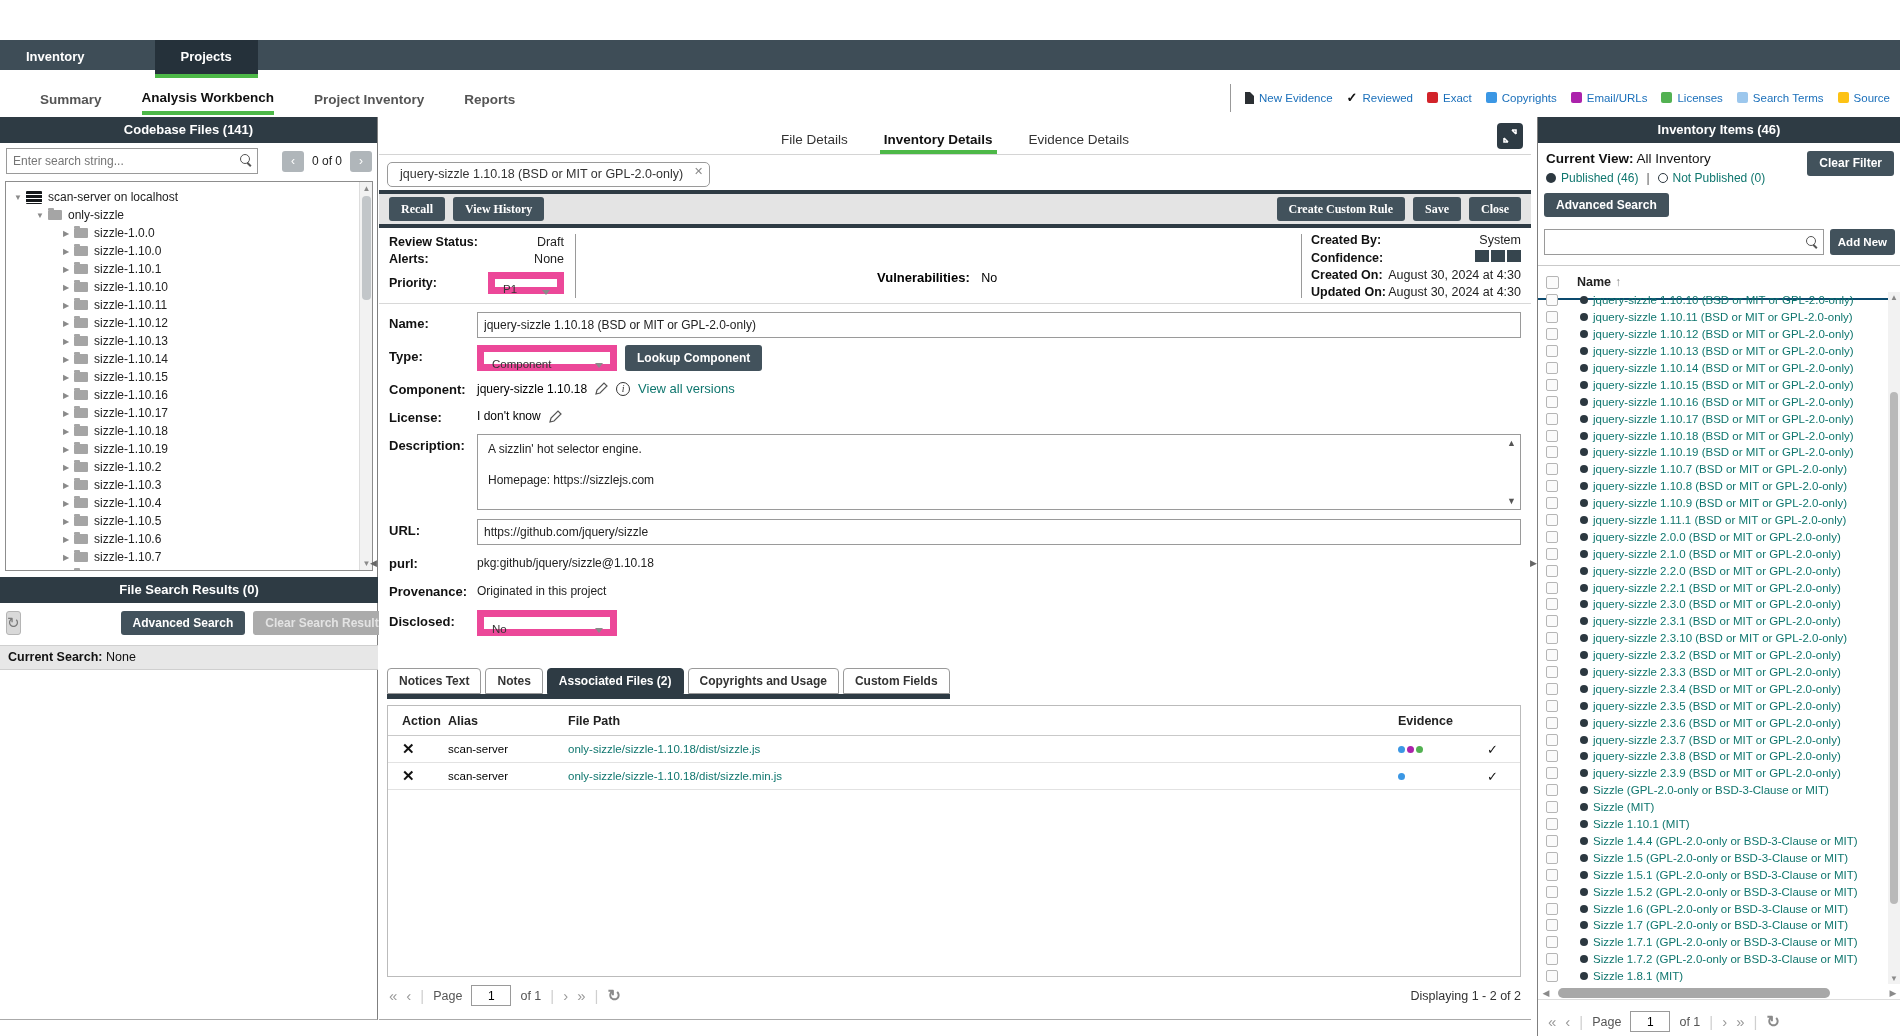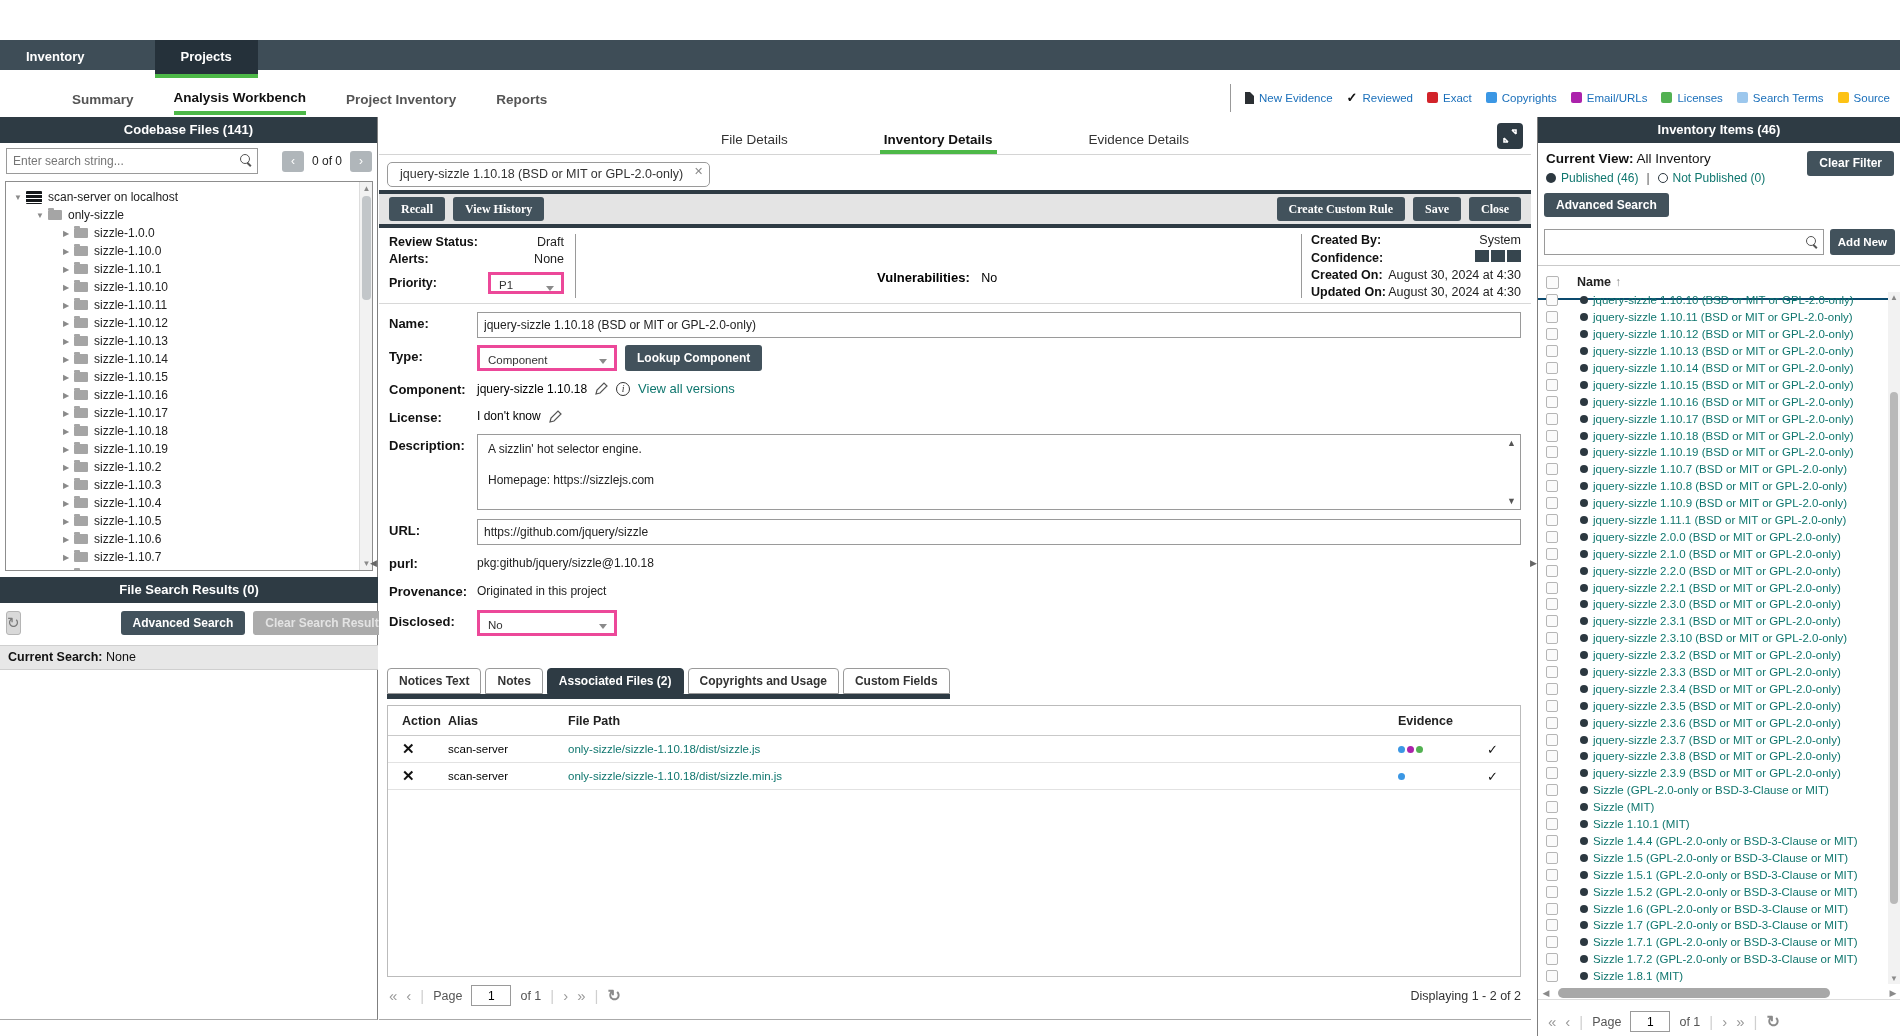--- a/index.html
+++ b/index.html
@@ -19,36 +19,36 @@
   .top-sep { width:1px; height:22px; background:#777; }
   .hamburger { width:22px; height:16px; display:flex; flex-direction:column; justify-content:space-between; cursor:pointer; }
   .hamburger span { display:block; height:3.5px; background:#fff; border-radius:1px; }
 
   
   .tabbar { position:absolute; left:0; top:40px; width:1900px; height:30px; background:#3e4d57; display:flex;gap:44px; }
   .main-tab { color:#fff; font-size:13px; font-weight:bold; padding:0 26px; line-height:34px; height:38px; cursor:pointer; }
   .main-tab.active { background:#25313a; border-bottom:4px solid #4db848; }
 
   
-  .subnav { position:absolute; left:0; top:78px; width:1900px; height:39px; background:#fff; display:flex; align-items:center;padding-left:32px; }
+  .subnav { position:absolute; left:0; top:78px; width:1900px; height:39px; background:#fff; display:flex; align-items:center; }
   .sub-tab { font-size:13.5px; font-weight:bold; color:#555; margin-left:40px; padding:9px 0 6px 0; cursor:pointer; }
   .sub-tab.active { color:#111; border-bottom:4px solid #4db848; }
   .legend { margin-left:auto; margin-right:10px; display:flex; align-items:center; gap:14px; border-left:1px solid #999; padding-left:14px; height:28px; }
   .legend-item { display:flex; align-items:center; gap:5px; font-size:11.5px; color:#1a6fba; white-space:nowrap; }
   .sw { width:11px; height:11px; border-radius:2px; display:inline-block; }
   .file-ic { width:9px; height:12px; background:#2b2f33; position:relative; display:inline-block; }
   .file-ic::after { content:""; position:absolute; right:0; top:0; border-left:4px solid transparent; border-top:4px solid #fff; }
   .check-ic { color:#111; font-size:13px; font-weight:bold; }
 
   
   .panel-hdr { background:#2e3b44; color:#fff; font-weight:bold; font-size:13px; text-align:center; height:26px; line-height:26px; }
   .btn-dark { background:#42525c; color:#fff; font-weight:bold; font-size:12px; border-radius:3px; height:24px; line-height:24px; padding:0 12px; display:inline-block; text-align:center; cursor:pointer; white-space:nowrap; }
   .btn-disabled { background:#ababab; color:#e3e3e3; font-weight:bold; font-size:12px; border-radius:3px; height:24px; line-height:24px; padding:0 12px; display:inline-block; cursor:default; white-space:nowrap; }
   .textbox { border:1px solid #9a9a9a; height:24px; font-size:12px; padding:12px 6px; color:#222; font-family:inherit; background:#fff; }
-  .selbox { border:3px solid #ec4899; background:#fff; height:26px; line-height:24px; font-size:11.5px; color:#333; position:relative; padding:0 22px 0 8px; cursor:pointer; }
+  .selbox { border:7px solid #ec4899; background:#fff; height:26px; line-height:24px; font-size:11.5px; color:#333; position:relative; padding:0 22px 0 8px; cursor:pointer; }
   .selbox::after { content:""; position:absolute; right:7px; top:11px; border-left:4px solid transparent; border-right:4px solid transparent; border-top:5px solid #8a8a8a; }
   .lnk { color:#0f766e; cursor:pointer; }
   .mag { position:relative; width:14px; height:14px; display:inline-block; }
   .mag::before { content:""; position:absolute; left:1px; top:1px; width:8px; height:8px; border:1.6px solid #555; border-radius:50%; }
   .mag::after { content:""; position:absolute; left:9px; top:9px; width:5px; height:1.8px; background:#555; transform:rotate(45deg); transform-origin:0 0; }
   .pencil { display:inline-block; vertical-align:middle; }
   .pag { display:flex; align-items:center; gap:9px; color:#9a9a9a; font-size:15px; }
   .pag .gly { cursor:pointer; line-height:1; }
   .pag .bar { color:#cfcfcf; }
   .pag .ptxt { color:#555; font-size:12.5px; }
@@ -73,21 +73,21 @@
   .vscroll { position:absolute; right:0; top:0; width:13px; height:100%; background:#f2f2f2; border-left:1px solid #ddd; }
   .vscroll .arr { position:absolute; left:0; width:13px; text-align:center; color:#8a8a8a; font-size:8px; cursor:pointer; }
   .vscroll .thumb { position:absolute; left:2px; width:9px; background:#c2c6c9; border-radius:4px; cursor:pointer; }
   .fsr-hdr { position:absolute; left:0; top:460px; width:378px; }
   .fsr-btnrow { position:absolute; left:6px; top:494px; width:366px; display:flex; align-items:center; }
   .refresh-btn { width:26px; height:24px; background:#d9d9d9; border:1px solid #b5b5b5; border-radius:3px; color:#7a7a7a; font-size:15px; text-align:center; line-height:22px; cursor:pointer; }
   .cur-search { position:absolute; left:0; top:528px; width:378px; height:25px; background:#e7e7e7; border-top:1px solid #cfcfcf; border-bottom:1px solid #cfcfcf; font-size:12.5px; padding:4px 0 0 8px; color:#111; }
 
   
   .main-panel { position:absolute; left:379px; top:117px; width:1152px; height:903px; background:#fff; border-bottom:1px solid #aaa; }
-  .detail-tabs { position:relative; height:38px; border-bottom:1px solid #d4d4d4; display:flex; align-items:flex-end; justify-content:center; gap:88px; }
+  .detail-tabs { position:relative; height:38px; border-bottom:1px solid #d4d4d4; display:flex; align-items:flex-end; justify-content:center; gap:28px; }
   .dtab { font-size:13.5px; color:#333; padding:9px 4px 7px; cursor:pointer; }
   .dtab.active { font-weight:bold; color:#111; border-bottom:4px solid #4db848; padding-bottom:3px; }
   .expand-btn { position:absolute; right:8px; top:6px; width:26px; height:26px; background:#2e3b44; border-radius:4px; display:flex; align-items:center; justify-content:center; cursor:pointer; }
   .chip { position:absolute; left:8px; top:45px; border:1px solid #9a9a9a; border-radius:5px; background:#fff; font-size:12.5px; color:#333; padding:4px 26px 5px 12px; }
   .chip .x { position:absolute; right:6px; top:2px; color:#888; font-size:11px; cursor:pointer; }
   .toolbar { position:absolute; left:0; top:73px; width:1152px; height:38px; background:#e4e4e4; border-top:4px solid #2e3b44; border-bottom:4px solid #2e3b44; display:flex; align-items:center; padding:0 10px; gap:8px;font-family:Liberation Serif, serif; }
   .toolbar .spacer { flex:1; }
   .review { position:absolute; left:0; top:113px; width:1152px; height:74px; border-bottom:1px solid #d8d8d8; font-size:12.5px; }
   .rv-left { position:absolute; left:10px; top:5px; width:175px; }
   .rv-row { display:flex; justify-content:space-between; margin-bottom:3px; align-items:center; }

